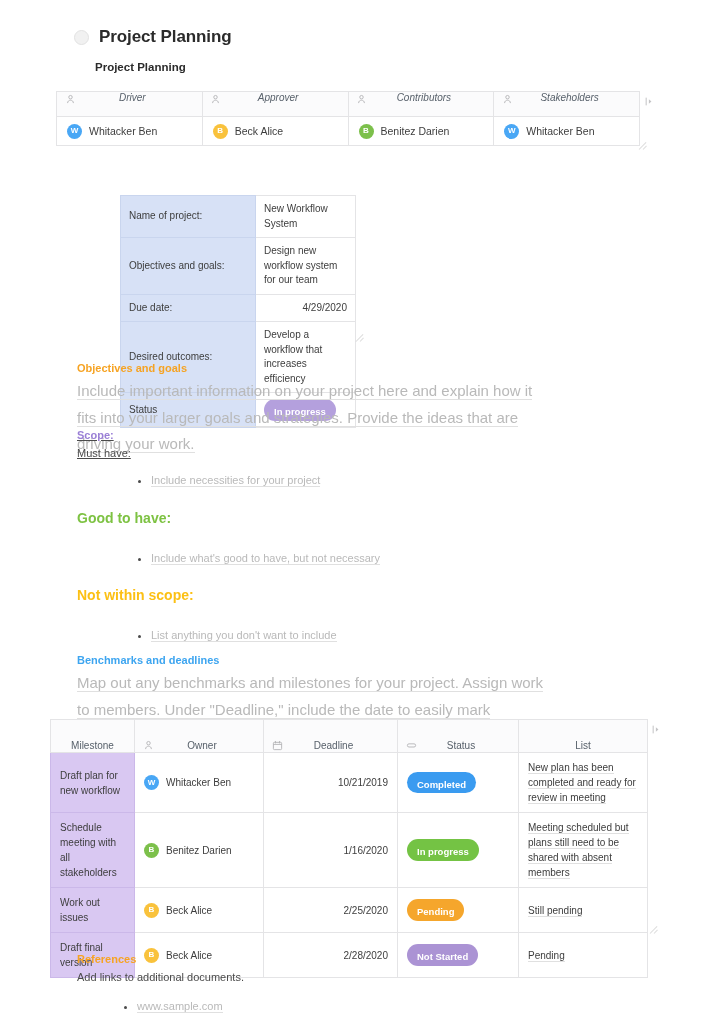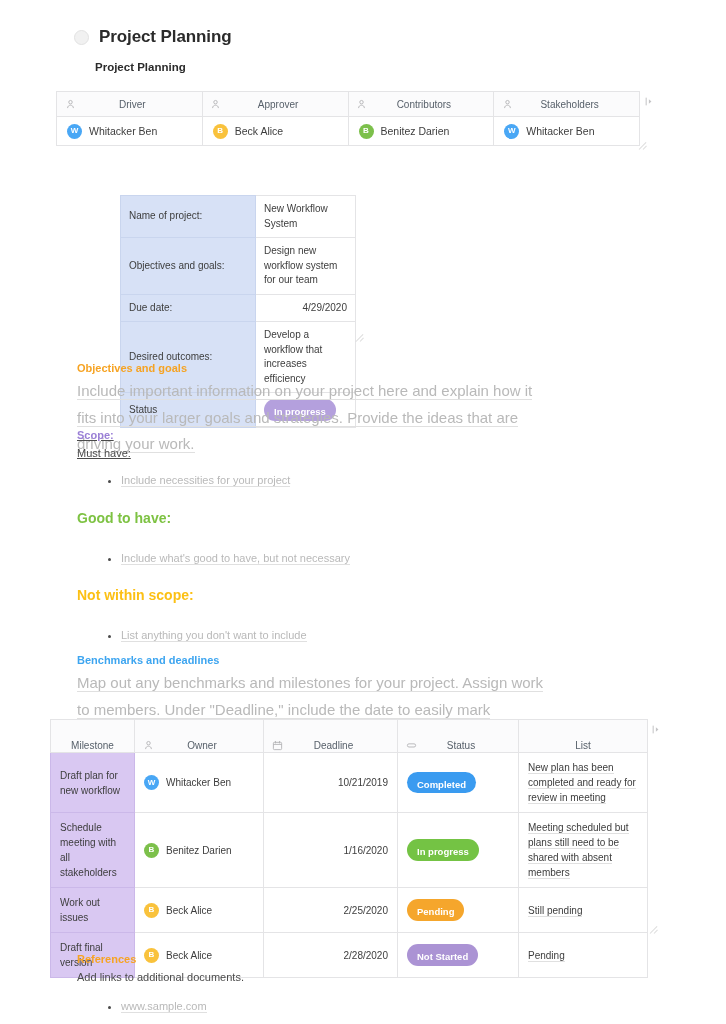--- a/index.html
+++ b/index.html
@@ -76,22 +76,22 @@
     height: 24px;
     background: #fbfbfc;
     font-size: 10px;
     color: #57606a;
     text-align: center;
     position: relative;
     padding: 0;
   }
   #roles-table th .hdr {
     display: flex;
-    align-items: center;
     height: 100%;
+    font-style: italic;
   }
   #roles-table th .hdr .lbl {
     flex: 1;
     text-align: center;
     padding-right: 14px;
   }
   .col-icon {
     width: 14px;
     height: 14px;
     margin-left: 6px;
@@ -225,20 +225,21 @@
   }
   ul.bul {
     margin: 0;
     padding-left: 26px;
     list-style: disc;
   }
   ul.bul li {
     font-size: 11px;
     color: #b9b9b9;
     line-height: 1.7;
+    margin-left: 30px;
   }
   ul.bul li::marker { color: #4a4a4a; }
   ul.bul li span.ul {
     border-bottom: 1px solid #e0e0e0;
   }
 
   
   #milestones-table {
     left: 50px;
     top: 719px;
@@ -558,17 +559,17 @@
         <rect x="1" y="2" width="1.6" height="12" fill="#c4c4c6"></rect>
         <path d="M6 4.5 L10 8 L6 11.5 Z" fill="#c4c4c6"></path>
       </svg>
   </div>
   <div class="resize-grip" style="left:650px; top:925px;"></div>
 
   <div class="sec" style="top:952px;">
     <div class="sec-h c-orange">References</div>
     <div class="plain">Add links to additional documents.</div>
   </div>
-  <ul class="bul" style="position:absolute; left:95px; top:997px; width:470px;">
+  <ul class="bul" style="position:absolute; left:81px; top:997px; width:470px;">
     <li><span class="ul">www.sample.com</span></li>
   </ul>
 
 </div>
 
 </body></html>

